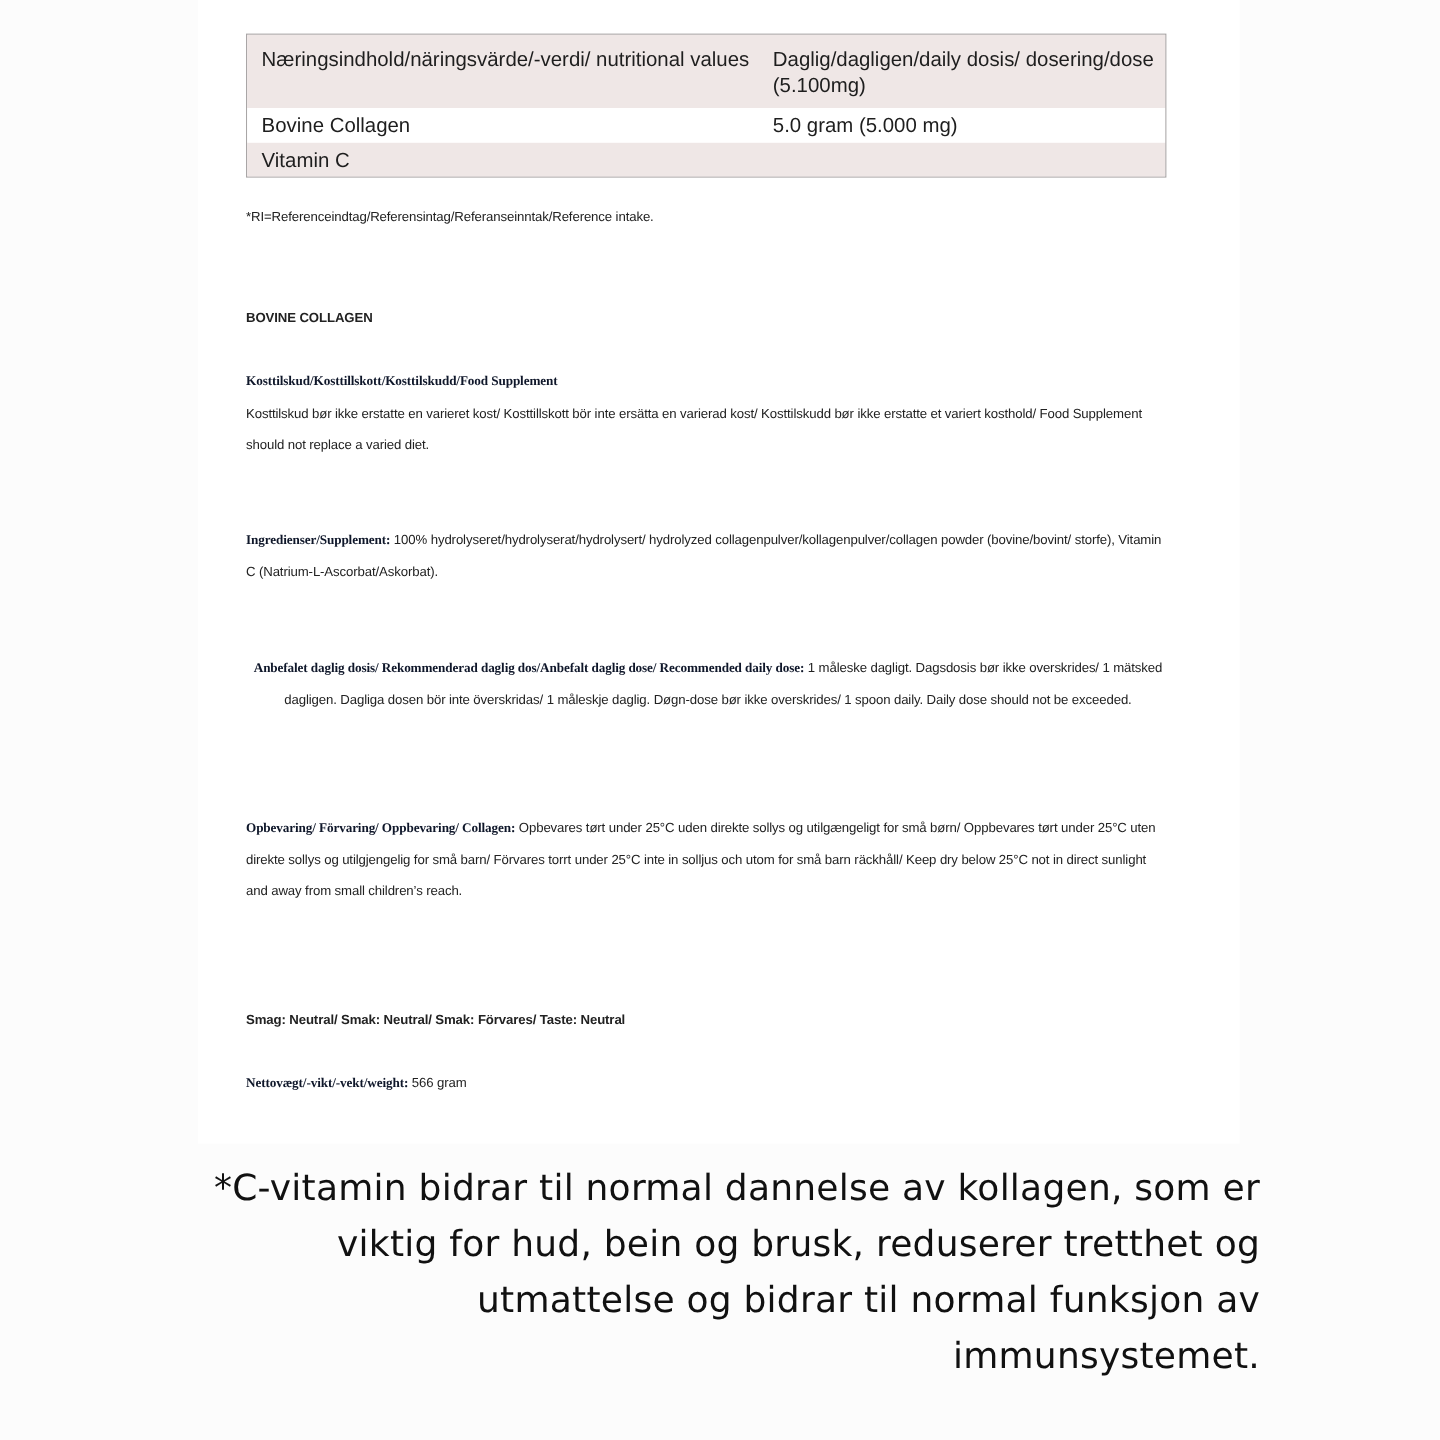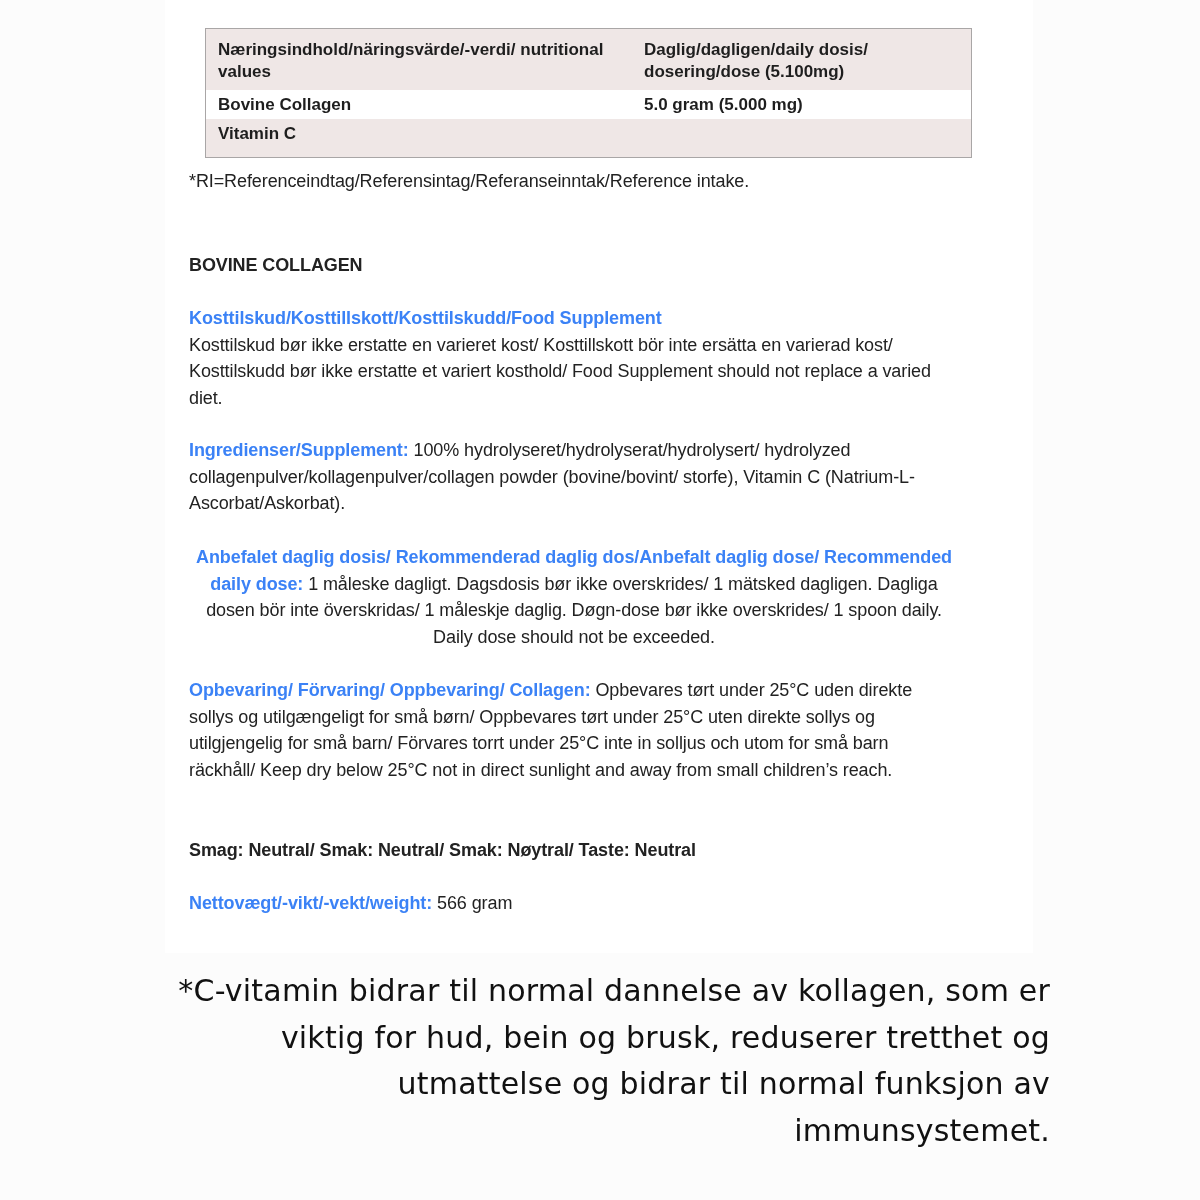--- a/index.html
+++ b/index.html
@@ -8,34 +8,34 @@
     font-family: "Liberation Sans", sans-serif; color: #1a1a1a;
     position: relative; overflow: hidden;
   }
   .panel {
     position: absolute; left: 165px; top: 0; width: 868px; height: 953px;
     background: #ffffff;
   }
   .table {
     position: absolute; left: 205px; top: 28px; width: 767px;
     border: 1px solid #a9a6a6; box-sizing: border-box;
-    font-size: 17px; font-weight: bold; color: #1e1e1e;
+    font-size: 17px; font-weight: normal; color: #1e1e1e;
   }
   .trow { display: flex; }
   .trow .c1 { width: 438px; padding-left: 12px; box-sizing: border-box; }
   .trow .c2 { flex: 1; }
   .thead { background: #efe7e6; height: 61px; padding-top: 10px; box-sizing: border-box; line-height: 22px; }
   .r1 { background: #ffffff; height: 29px; line-height: 29px; }
-  .r2 { background: #efe7e6; height: 38px; line-height: 30px; }
+  .r2 { background: #efe7e6; height: 28px; line-height: 30px; }
   .text-block {
-    position: absolute; left: 189px; width: 770px;
-    font-size: 18px; line-height: 26.6px; color: #222;
+    position: absolute; left: 205px; width: 770px;
+    font-size: 11px; line-height: 26.6px; color: #222;
     letter-spacing: -0.1px;
   }
-  .text-block b { font-weight: bold; color: #3b82f6; }
+  .text-block b { font-weight: bold; color: #0f172a; font-family: Liberation Serif, serif; }
   .footnote { top: 168px; }
   .section-title { top: 252px; font-weight: bold; }
   .supplement { top: 305px; }
   .ingredients { top: 437px; }
   .dose { top: 544px; text-align: center; }
   .storage { top: 677px; }
   .taste { top: 837px; font-weight: bold; }
   .weight { top: 890px; }
   .claim {
     position: absolute; left: 150px; top: 968px; width: 900px;
@@ -80,20 +80,20 @@
 <div class="text-block dose">
   <b>Anbefalet daglig dosis/ Rekommenderad daglig dos/Anbefalt daglig dose/ Recommended daily dose:</b>
   <span>1 måleske dagligt. Dagsdosis bør ikke overskrides/ 1 mätsked dagligen. Dagliga dosen bör inte överskridas/ 1 måleskje daglig. Døgn-dose bør ikke overskrides/ 1 spoon daily. Daily dose should not be exceeded.</span>
 </div>
 
 <div class="text-block storage">
   <b>Opbevaring/ Förvaring/ Oppbevaring/ Collagen:</b>
   <span>Opbevares tørt under 25°C uden direkte sollys og utilgængeligt for små børn/ Oppbevares tørt under 25°C uten direkte sollys og utilgjengelig for små barn/ Förvares torrt under 25°C inte in solljus och utom for små barn räckhåll/ Keep dry below 25°C not in direct sunlight and away from small children’s reach.</span>
 </div>
 
-<div class="text-block taste">Smag: Neutral/ Smak: Neutral/ Smak: Nøytral/ Taste: Neutral</div>
+<div class="text-block taste">Smag: Neutral/ Smak: Neutral/ Smak: Förvares/ Taste: Neutral</div>
 
 <div class="text-block weight">
   <b>Nettovægt/-vikt/-vekt/weight:</b>
   <span>566 gram</span>
 </div>
 
 <div class="claim">*C-vitamin bidrar til normal dannelse av kollagen, som er viktig for hud, bein og brusk, reduserer tretthet og utmattelse og bidrar til normal funksjon av immunsystemet.</div>
 
 </body></html>

